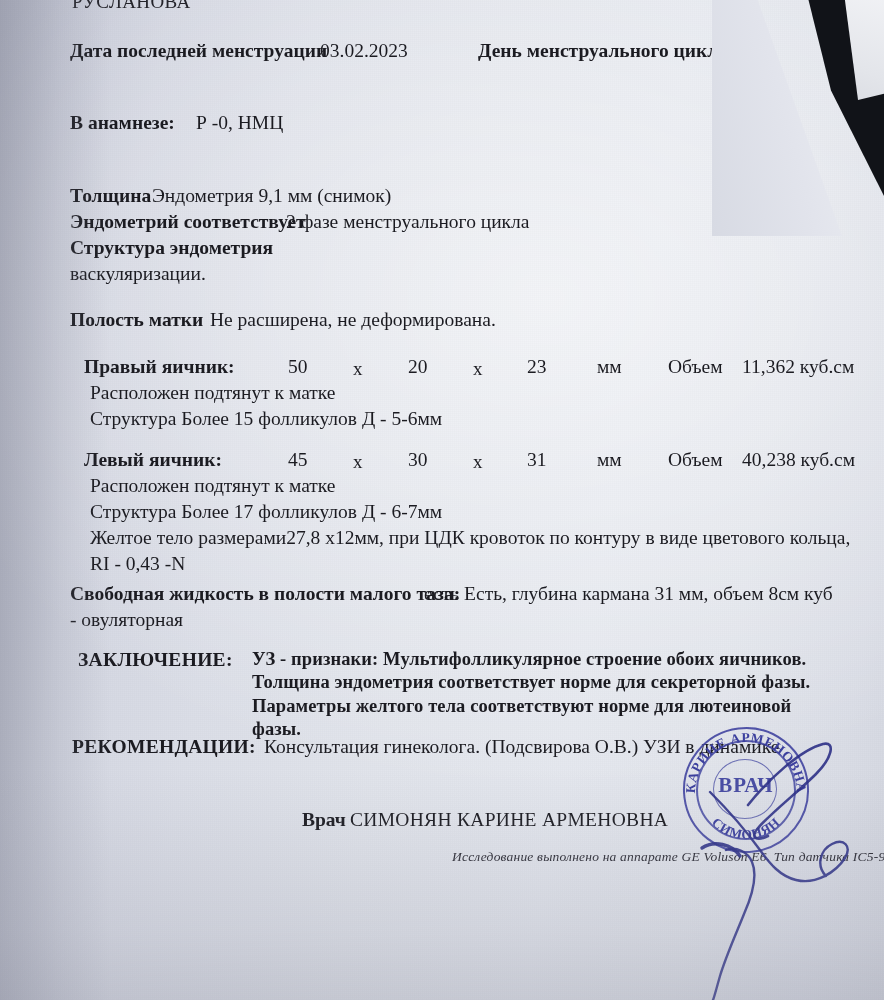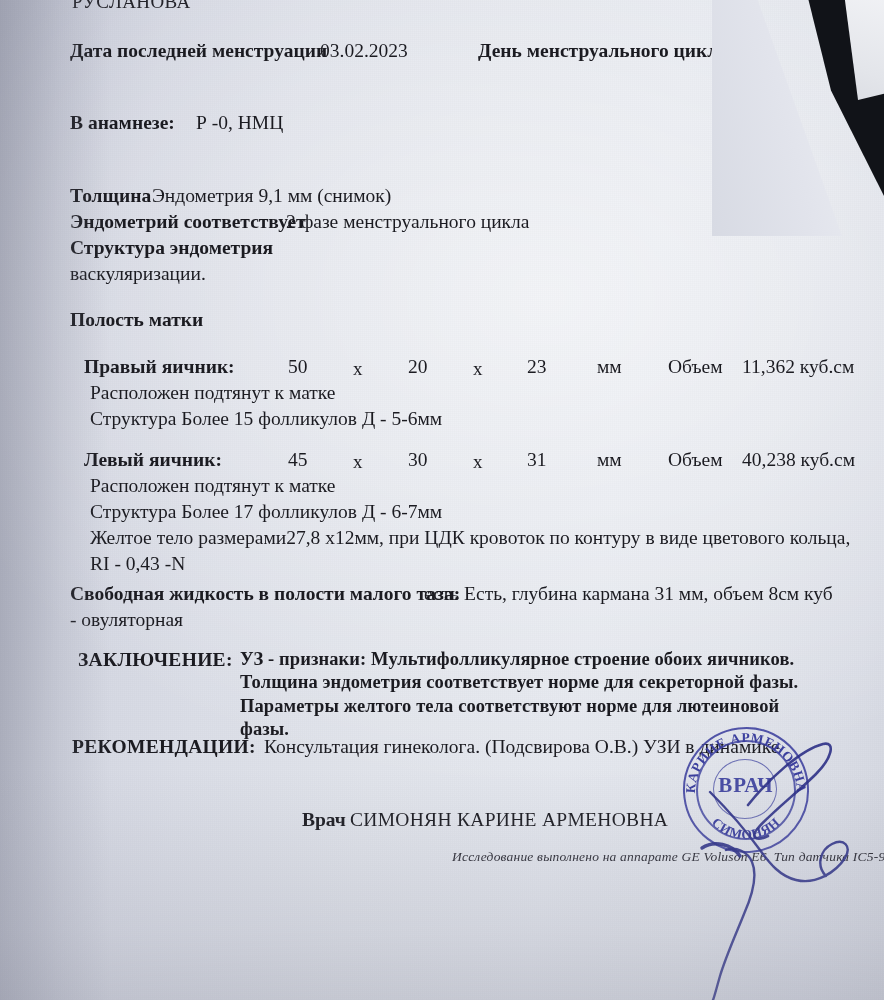--- a/index.html
+++ b/index.html
@@ -68,21 +68,21 @@
   .wrapln{position:absolute;line-height:1.22;}
 
   .t-cut{ 
     left:72px;top:-8px;font-size:19px;letter-spacing:.4px;color:#23232a;
   }
 
   .sz20{font-size:19.5px;}
   .sz19{font-size:19px;}
 
   
-  .concl{font-weight:bold;font-size:18.5px;line-height:1.27;letter-spacing:.1px;}
+  .concl{font-weight:bold;font-size:18.5px;line-height:1.27;letter-spacing:.1px;margin-left:12px;}
 
   .footer-it{
     position:absolute;font-style:italic;font-size:13.5px;color:#2a2a33;
     letter-spacing:.2px;white-space:nowrap;
   }
 
   
   #stamp{
     position:absolute;left:683px;top:727px;width:126px;height:126px;
     pointer-events:none;
@@ -131,20 +131,21 @@
     <div class="ln b sz20" style="left:70px;top:186px;">Толщина</div>
     <div class="ln reg sz20" style="left:152px;top:186px;">Эндометрия 9,1  мм (снимок)</div>
 
     <div class="ln b sz20" style="left:70px;top:212px;">Эндометрий соответствует</div>
     <div class="ln reg sz20" style="left:286px;top:212px;">2 фазе менструального цикла</div>
 
     <div class="ln b sz20" style="left:70px;top:238px;">Структура эндометрия</div>
     <div class="ln reg sz20" style="left:70px;top:264px;">васкуляризации.</div>
 
     <div class="ln b sz20" style="left:70px;top:310px;">Полость матки</div>
+    <div class="ln reg sz20" style="left:210px;top:310px;">Не расширена, не деформирована.</div>
 
     <div class="ln b sz20" style="left:84px;top:357px;">Правый яичник:</div>
     <div class="ln reg sz20" style="left:288px;top:357px;">50</div>
     <div class="ln reg sz19" style="left:353px;top:359px;">х</div>
     <div class="ln reg sz20" style="left:408px;top:357px;">20</div>
     <div class="ln reg sz19" style="left:473px;top:359px;">х</div>
     <div class="ln reg sz20" style="left:527px;top:357px;">23</div>
     <div class="ln reg sz20" style="left:597px;top:357px;">мм</div>
     <div class="ln reg sz20" style="left:668px;top:357px;">Объем</div>
     <div class="ln reg sz20" style="left:742px;top:357px;">11,362 куб.см</div>

